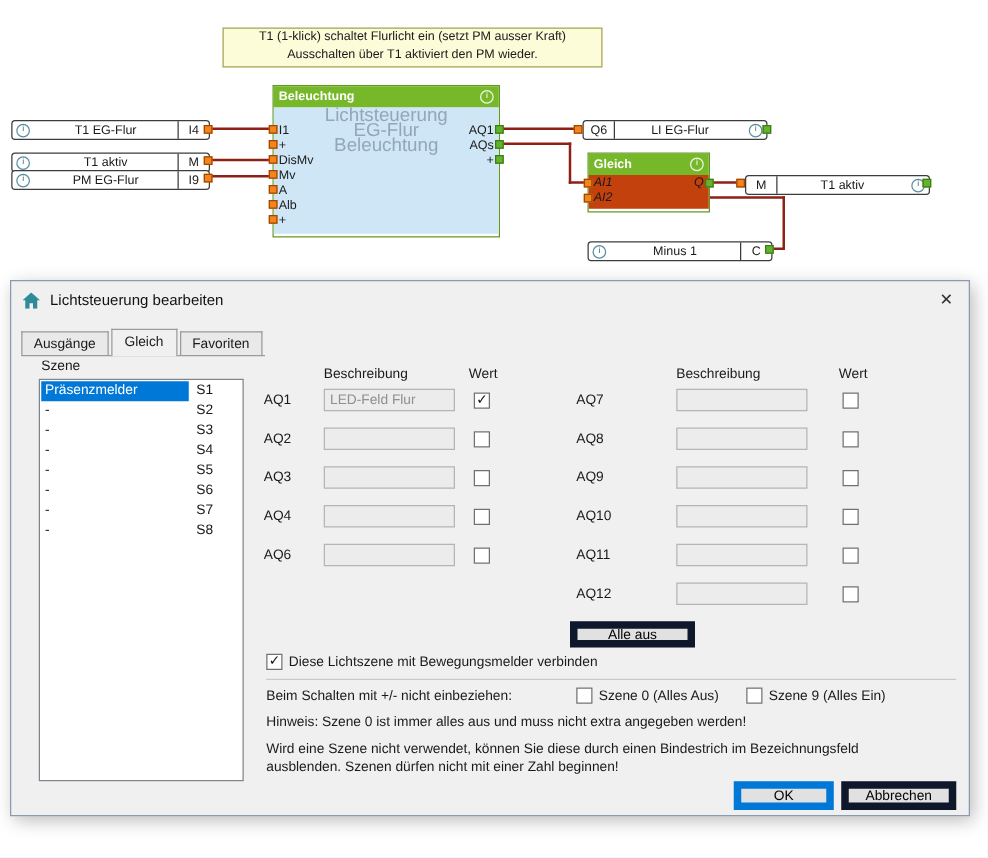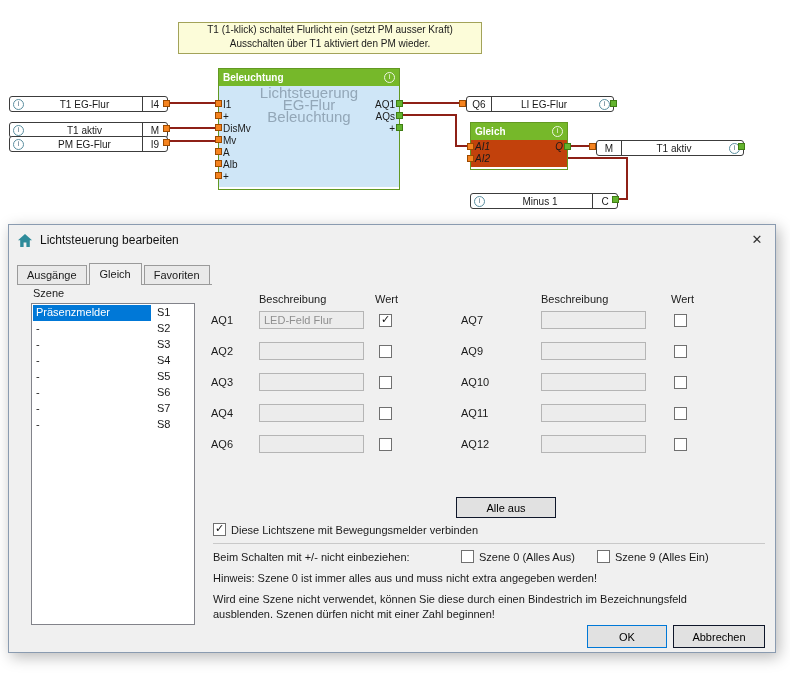--- a/index.html
+++ b/index.html
@@ -58,21 +58,21 @@
   .aq-field{width:105px;height:18px;border:1px solid #b5b5b5;background:#ececec;color:#8f8f8f;
             font-size:11px;padding:0 4px;font-family:"Liberation Sans",sans-serif;outline:none;box-sizing:border-box;}
   .cb{width:13px;height:13px;background:#fff;border:1px solid #707070;position:relative;flex:none;box-sizing:border-box;}
   .aq-row .cb{margin-left:15px;}
   .aq-col.right .aq-row .cb{margin-left:28px;}
   .cb.checked::after{content:"✓";position:absolute;left:1px;top:-2px;font-size:11px;color:#111;}
   .check-row{position:absolute;display:flex;align-items:center;gap:5px;}
   .sep{position:absolute;height:1px;background:#c9c9c9;}
   .txt{position:absolute;white-space:nowrap;}
   .btn{position:absolute;display:flex;align-items:center;justify-content:center;background:#e1e1e1;
-       border:1px solid #0f172a;font-size:11px;font-family:"Liberation Sans",sans-serif;padding:0;}
+       border:6px solid #0f172a;font-size:11px;font-family:"Liberation Sans",sans-serif;padding:0;}
   .btn.primary{border-color:#0078d7;}
 </style>
 </head>
 <body>
 
 <div>
 
   <div class="note-box">
     <div>T1 (1-klick) schaltet Flurlicht ein (setzt PM ausser Kraft)</div>
     <div>Ausschalten über T1 aktiviert den PM wieder.</div>
@@ -266,20 +266,25 @@
     </div>
   </div>
 
   <div class="aq-col right" style="left:452px;top:86px">
     <div class="aq-row">
       <span class="aq-label">AQ7</span>
       <input class="aq-field" readonly="" value="" style="">
       <span class="cb"></span>
     </div>
     <div class="aq-row">
+      <span class="aq-label">AQ8</span>
+      <input class="aq-field" readonly="" value="" style="">
+      <span class="cb"></span>
+    </div>
+    <div class="aq-row">
       <span class="aq-label">AQ9</span>
       <input class="aq-field" readonly="" value="" style="">
       <span class="cb"></span>
     </div>
     <div class="aq-row">
       <span class="aq-label">AQ10</span>
       <input class="aq-field" readonly="" value="" style="">
       <span class="cb"></span>
     </div>
     <div class="aq-row">

